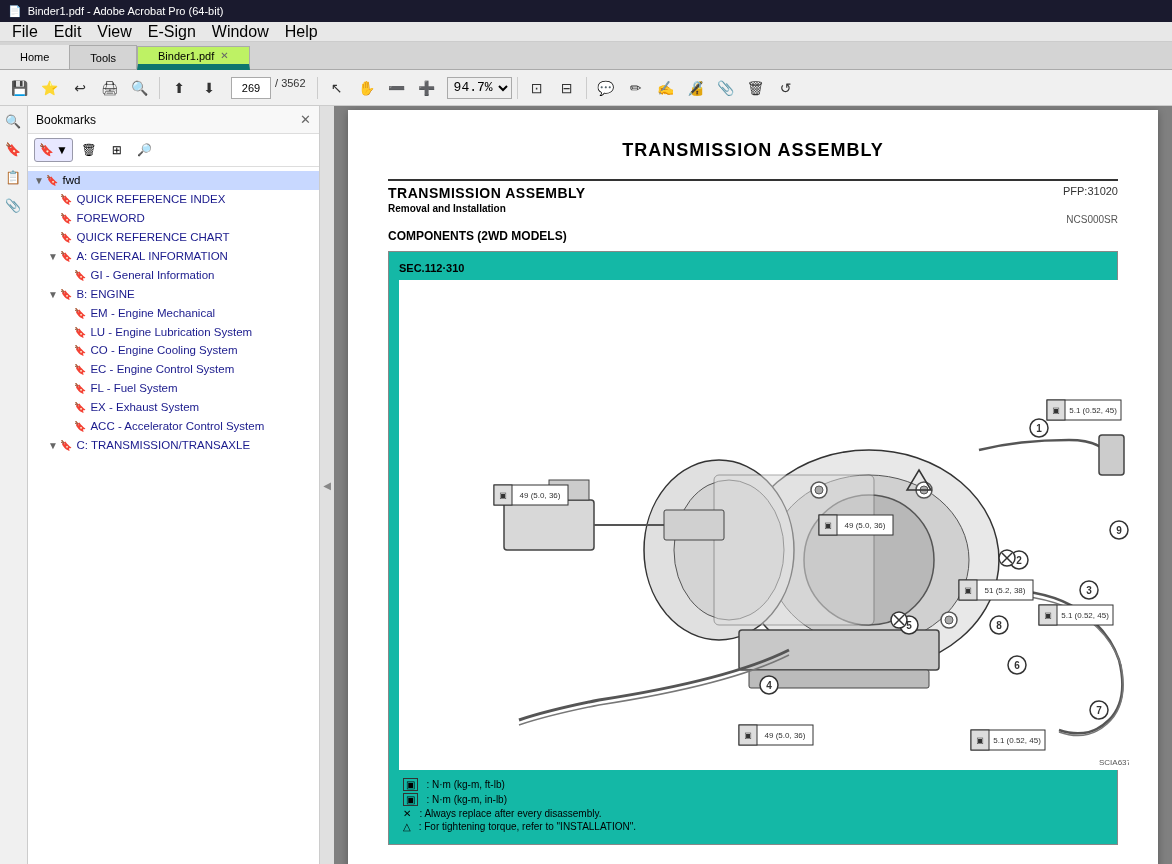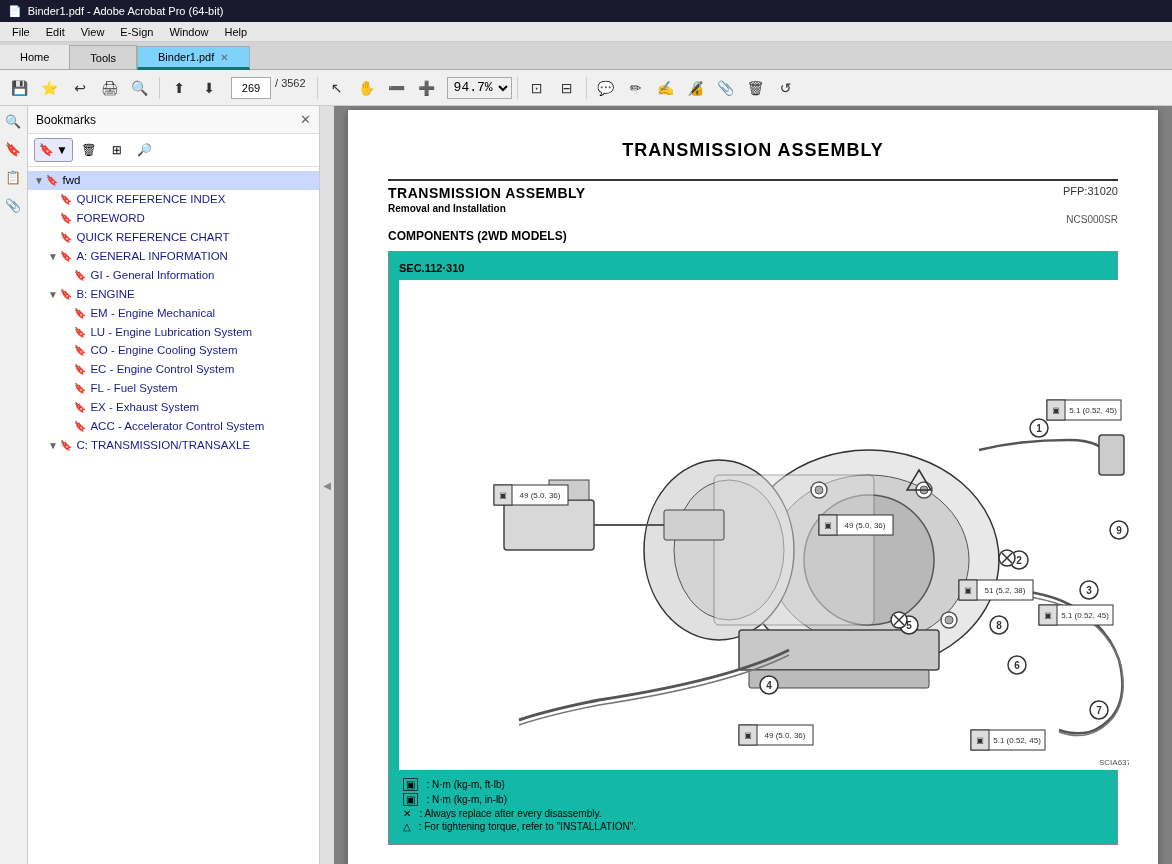--- a/index.html
+++ b/index.html
@@ -18,21 +18,21 @@
     .title-bar-icon { margin-right: 6px; font-size: 11px; }
 
     
     .menu-bar {
       background: #e8e8e8;
       height: 20px;
       display: flex;
       align-items: center;
       padding: 0 4px;
       border-bottom: 1px solid #ccc;
-      font-size: 11px;
+      font-size: 16px;
     }
     .menu-item {
       padding: 2px 8px;
       cursor: pointer;
     }
 
     
     .tab-bar {
       background: #d4d4d4;
       height: 28px;
@@ -48,22 +48,22 @@
       align-items: center;
       cursor: pointer;
       font-size: 11px;
       border-right: 1px solid #aaa;
       border-top: 1px solid #aaa;
       border-left: 1px solid #aaa;
       background: #d4d4d4;
       gap: 6px;
     }
     .tab.active {
-      background: #7dd3fc;
-      border-bottom: 3px solid #0f766e;
+      background: #bef264;
+      border-bottom: 6px solid #0f766e;
       margin-bottom: -1px;
     }
     .tab-home { background: #e8e8e8; border: none; }
     .tab-close { font-size: 10px; color: #666; }
 
     
     .toolbar {
       background: #f0f0f0;
       height: 36px;
       display: flex;

